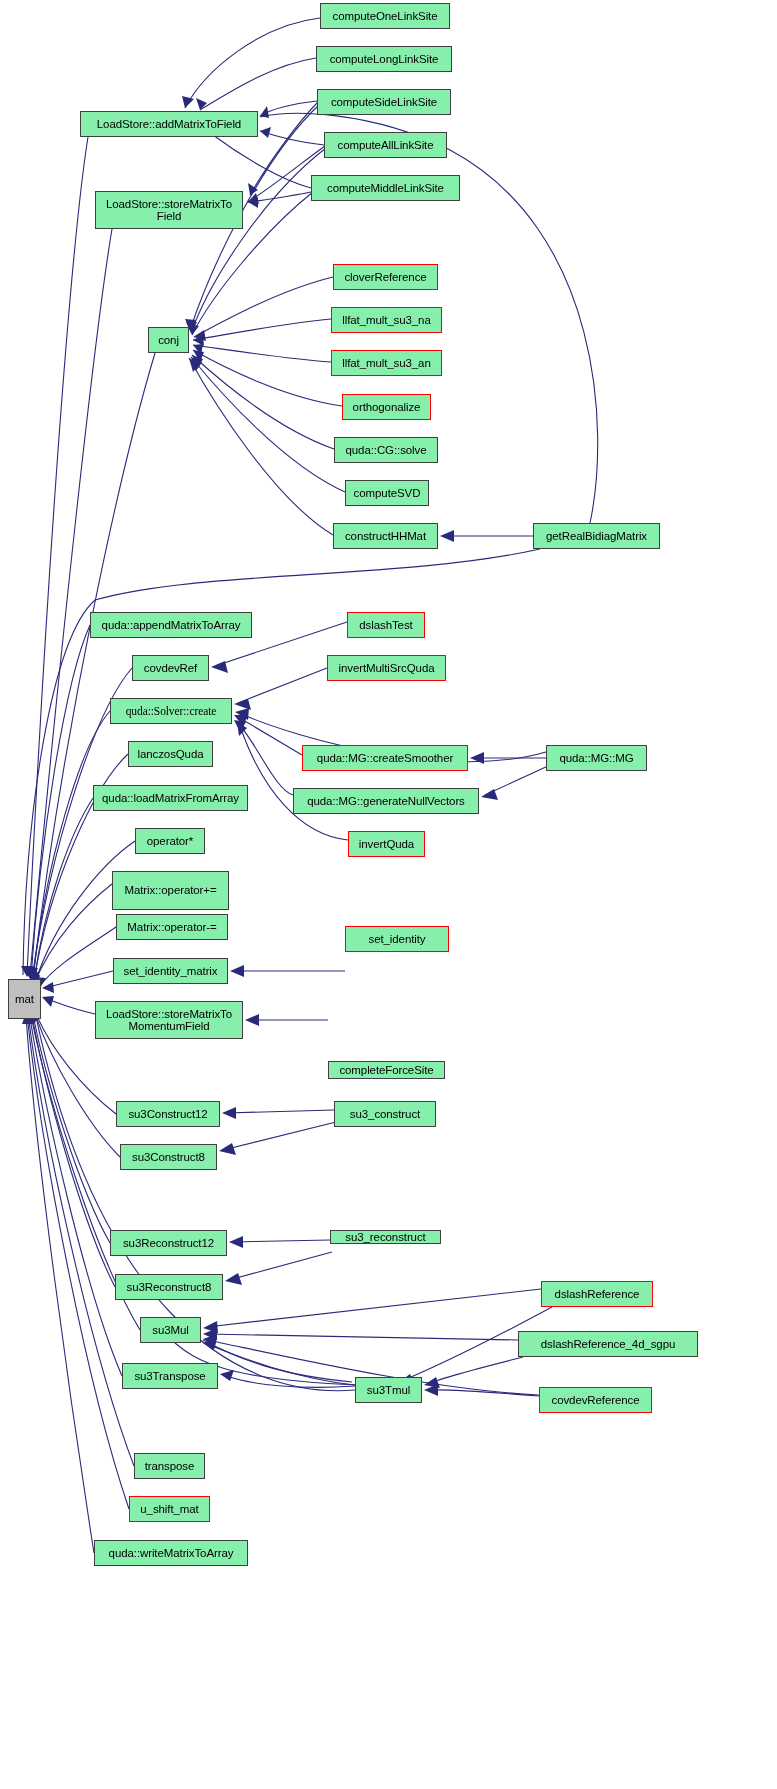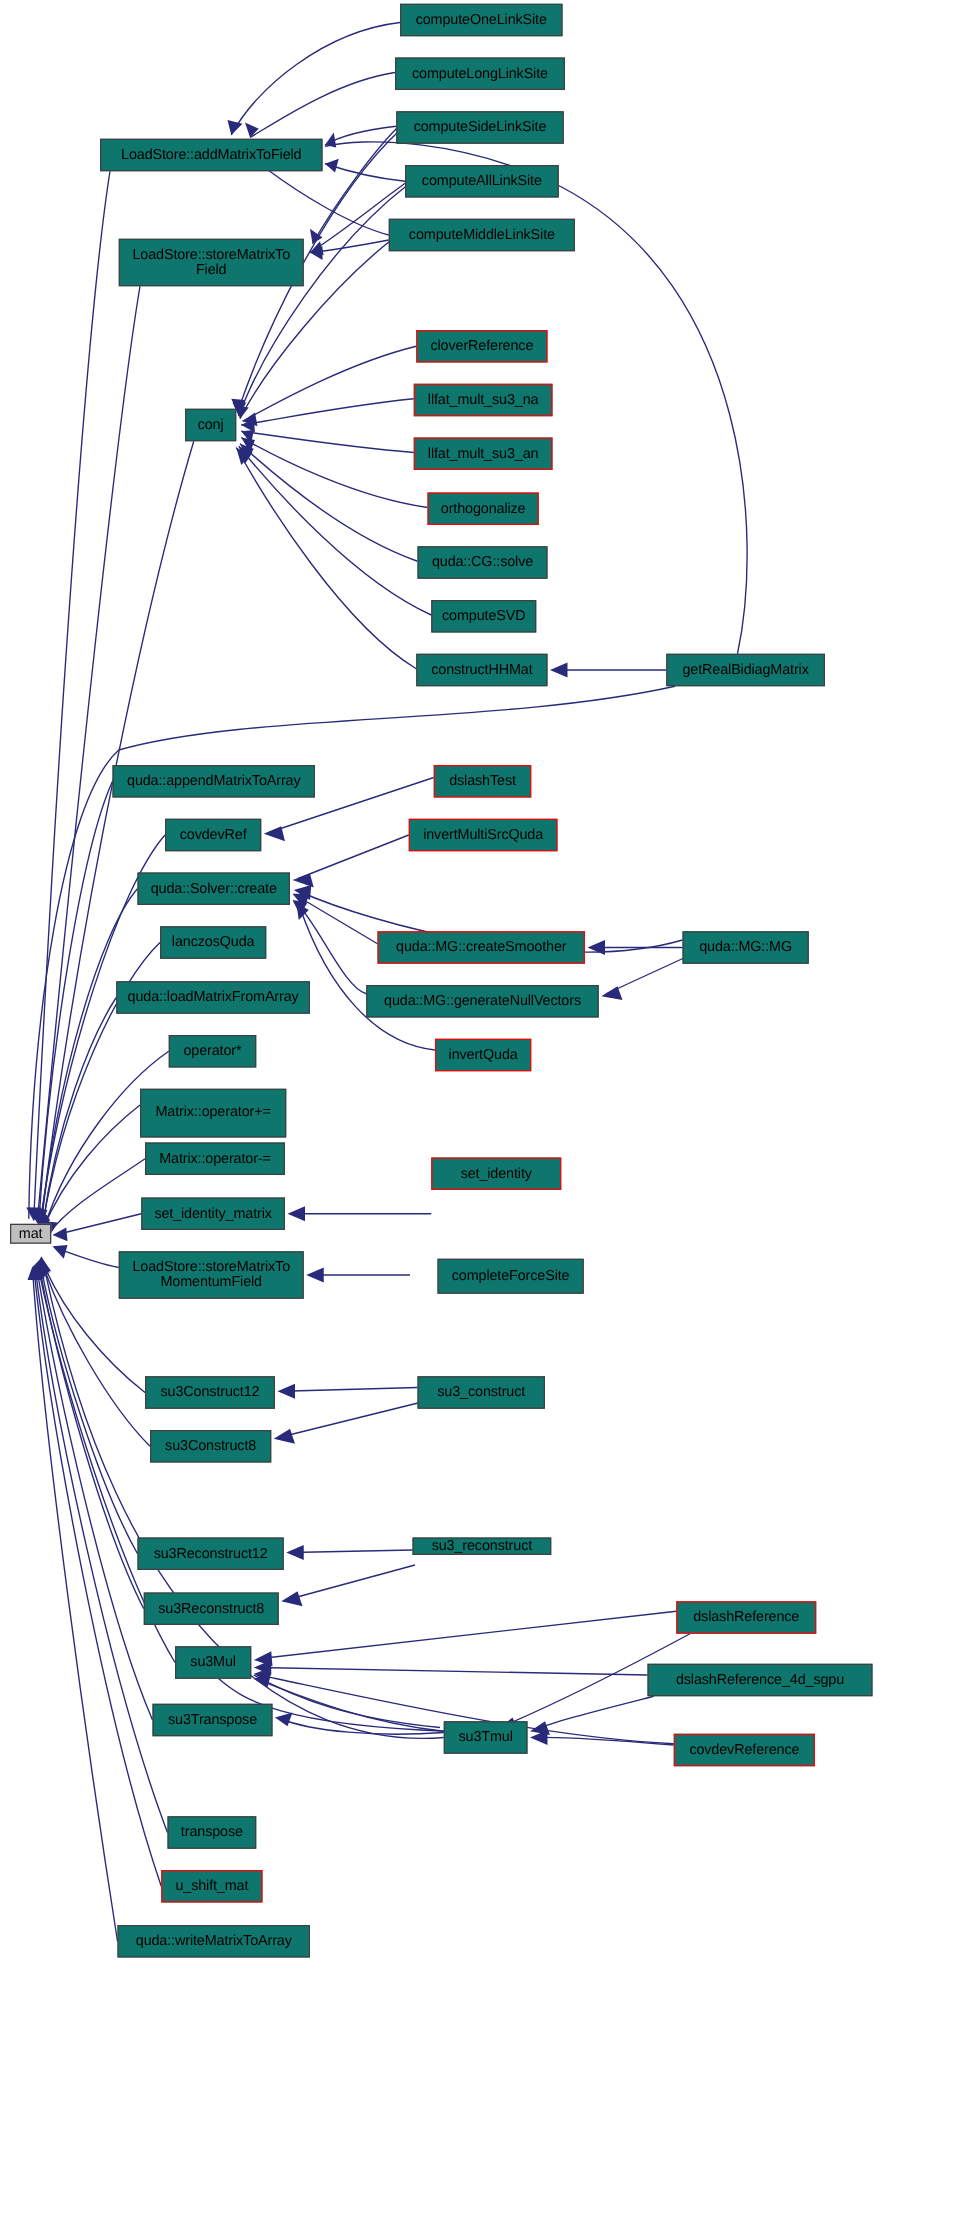--- a/index.html
+++ b/index.html
@@ -37,21 +37,21 @@
   .node {
     position: absolute;
     box-sizing: border-box;
     display: flex;
     align-items: center;
     justify-content: center;
     text-align: center;
     font-size: 11.5px;
     line-height: 12.5px;
     color: #000000;
-    background: #0f766e;
+    background: #86efac;
     border: 1px solid #404040;
     white-space: pre-line;
     letter-spacing: -0.1px;
   }
   .node.red {
     border: 1px solid #ff0000;
   }
   .node.current {
     background: #bfbfbf;
     border: 1px solid #404040;
@@ -216,41 +216,41 @@
     <path class="edge-path" d="M539,1396 C490,1392 450,1389 428,1390"></path>
     <polygon class="arrow-head" points="424,1390 438,1384 438,1396"></polygon>
 
     <path class="edge-path" d="M175,1343 C195,1360 225,1380 358,1385"></path>
     <path class="edge-path" d="M203,1340 C240,1360 280,1375 352,1382"></path>
     <path class="edge-path" d="M355,1386 C300,1390 250,1385 224,1375"></path>
     <polygon class="arrow-head" points="220,1374 234,1370 230,1381"></polygon>
   </svg>
 
   <div id="node-container">
-      <div class="node current" style="left: 8px; top: 979px; width: 33px; height: 16px;">mat</div>
+      <div class="node current" style="left: 8px; top: 979px; width: 33px; height: 40px;">mat</div>
       <div class="node" style="left: 80px; top: 111px; width: 178px; height: 26px;">LoadStore::addMatrixToField</div>
       <div class="node" style="left: 95px; top: 191px; width: 148px; height: 38px;">LoadStore::storeMatrixTo
 Field</div>
       <div class="node" style="left: 148px; top: 327px; width: 41px; height: 26px;">conj</div>
       <div class="node" style="left: 320px; top: 3px; width: 130px; height: 26px;">computeOneLinkSite</div>
       <div class="node" style="left: 316px; top: 46px; width: 136px; height: 26px;">computeLongLinkSite</div>
       <div class="node" style="left: 317px; top: 89px; width: 134px; height: 26px;">computeSideLinkSite</div>
       <div class="node" style="left: 324px; top: 132px; width: 123px; height: 26px;">computeAllLinkSite</div>
       <div class="node" style="left: 311px; top: 175px; width: 149px; height: 26px;">computeMiddleLinkSite</div>
       <div class="node red" style="left: 333px; top: 264px; width: 105px; height: 26px;">cloverReference</div>
       <div class="node red" style="left: 331px; top: 307px; width: 111px; height: 26px;">llfat_mult_su3_na</div>
       <div class="node red" style="left: 331px; top: 350px; width: 111px; height: 26px; text-align: center;">llfat_mult_su3_an</div>
       <div class="node red" style="left: 342px; top: 394px; width: 89px; height: 26px;">orthogonalize</div>
       <div class="node" style="left: 334px; top: 437px; width: 104px; height: 26px;">quda::CG::solve</div>
       <div class="node" style="left: 345px; top: 480px; width: 84px; height: 26px;">computeSVD</div>
       <div class="node" style="left: 333px; top: 523px; width: 105px; height: 26px;">constructHHMat</div>
       <div class="node" style="left: 533px; top: 523px; width: 127px; height: 26px;">getRealBidiagMatrix</div>
       <div class="node" style="left: 90px; top: 612px; width: 162px; height: 26px;">quda::appendMatrixToArray</div>
       <div class="node" style="left: 132px; top: 655px; width: 77px; height: 26px;">covdevRef</div>
-      <div class="node" style="left: 110px; top: 698px; width: 122px; height: 26px;">quda::Solver::create</div>
+      <div class="node" style="left: 110px; top: 698px; width: 122px; height: 26px; font-family: Liberation Serif, serif;">quda::Solver::create</div>
       <div class="node" style="left: 128px; top: 741px; width: 85px; height: 26px;">lanczosQuda</div>
       <div class="node" style="left: 93px; top: 785px; width: 155px; height: 26px;">quda::loadMatrixFromArray</div>
       <div class="node" style="left: 135px; top: 828px; width: 70px; height: 26px;">operator*</div>
       <div class="node" style="left: 112px; top: 871px; width: 117px; height: 39px;">Matrix::operator+=</div>
       <div class="node" style="left: 116px; top: 914px; width: 112px; height: 26px;">Matrix::operator-=</div>
       <div class="node" style="left: 113px; top: 958px; width: 115px; height: 26px;">set_identity_matrix</div>
       <div class="node" style="left: 95px; top: 1001px; width: 148px; height: 38px;">LoadStore::storeMatrixTo
 MomentumField</div>
       <div class="node" style="left: 116px; top: 1101px; width: 104px; height: 26px;">su3Construct12</div>
       <div class="node" style="left: 120px; top: 1144px; width: 97px; height: 26px;">su3Construct8</div>
@@ -267,15 +267,15 @@
       <div class="node" style="left: 293px; top: 788px; width: 186px; height: 26px;">quda::MG::generateNullVectors</div>
       <div class="node red" style="left: 348px; top: 831px; width: 77px; height: 26px;">invertQuda</div>
       <div class="node" style="left: 546px; top: 745px; width: 101px; height: 26px;">quda::MG::MG</div>
       <div class="node" style="left: 334px; top: 1101px; width: 102px; height: 26px;">su3_construct</div>
       <div class="node" style="left: 330px; top: 1230px; width: 111px; height: 14px;">su3_reconstruct</div>
       <div class="node" style="left: 355px; top: 1377px; width: 67px; height: 26px;">su3Tmul</div>
       <div class="node red" style="left: 541px; top: 1281px; width: 112px; height: 26px;">dslashReference</div>
       <div class="node" style="left: 518px; top: 1331px; width: 180px; height: 26px;">dslashReference_4d_sgpu</div>
       <div class="node red" style="left: 539px; top: 1387px; width: 113px; height: 26px;">covdevReference</div>
       <div class="node red" style="left: 345px; top: 926px; width: 104px; height: 26px;">set_identity</div>
-      <div class="node" style="left: 328px; top: 1007px; width: 117px; height: 28px; margin-left: 22px;">completeForceSite</div>
+      <div class="node" style="left: 328px; top: 1061px; width: 117px; height: 18px;">completeForceSite</div>
     </div>
 </div>
 
 </body></html>

